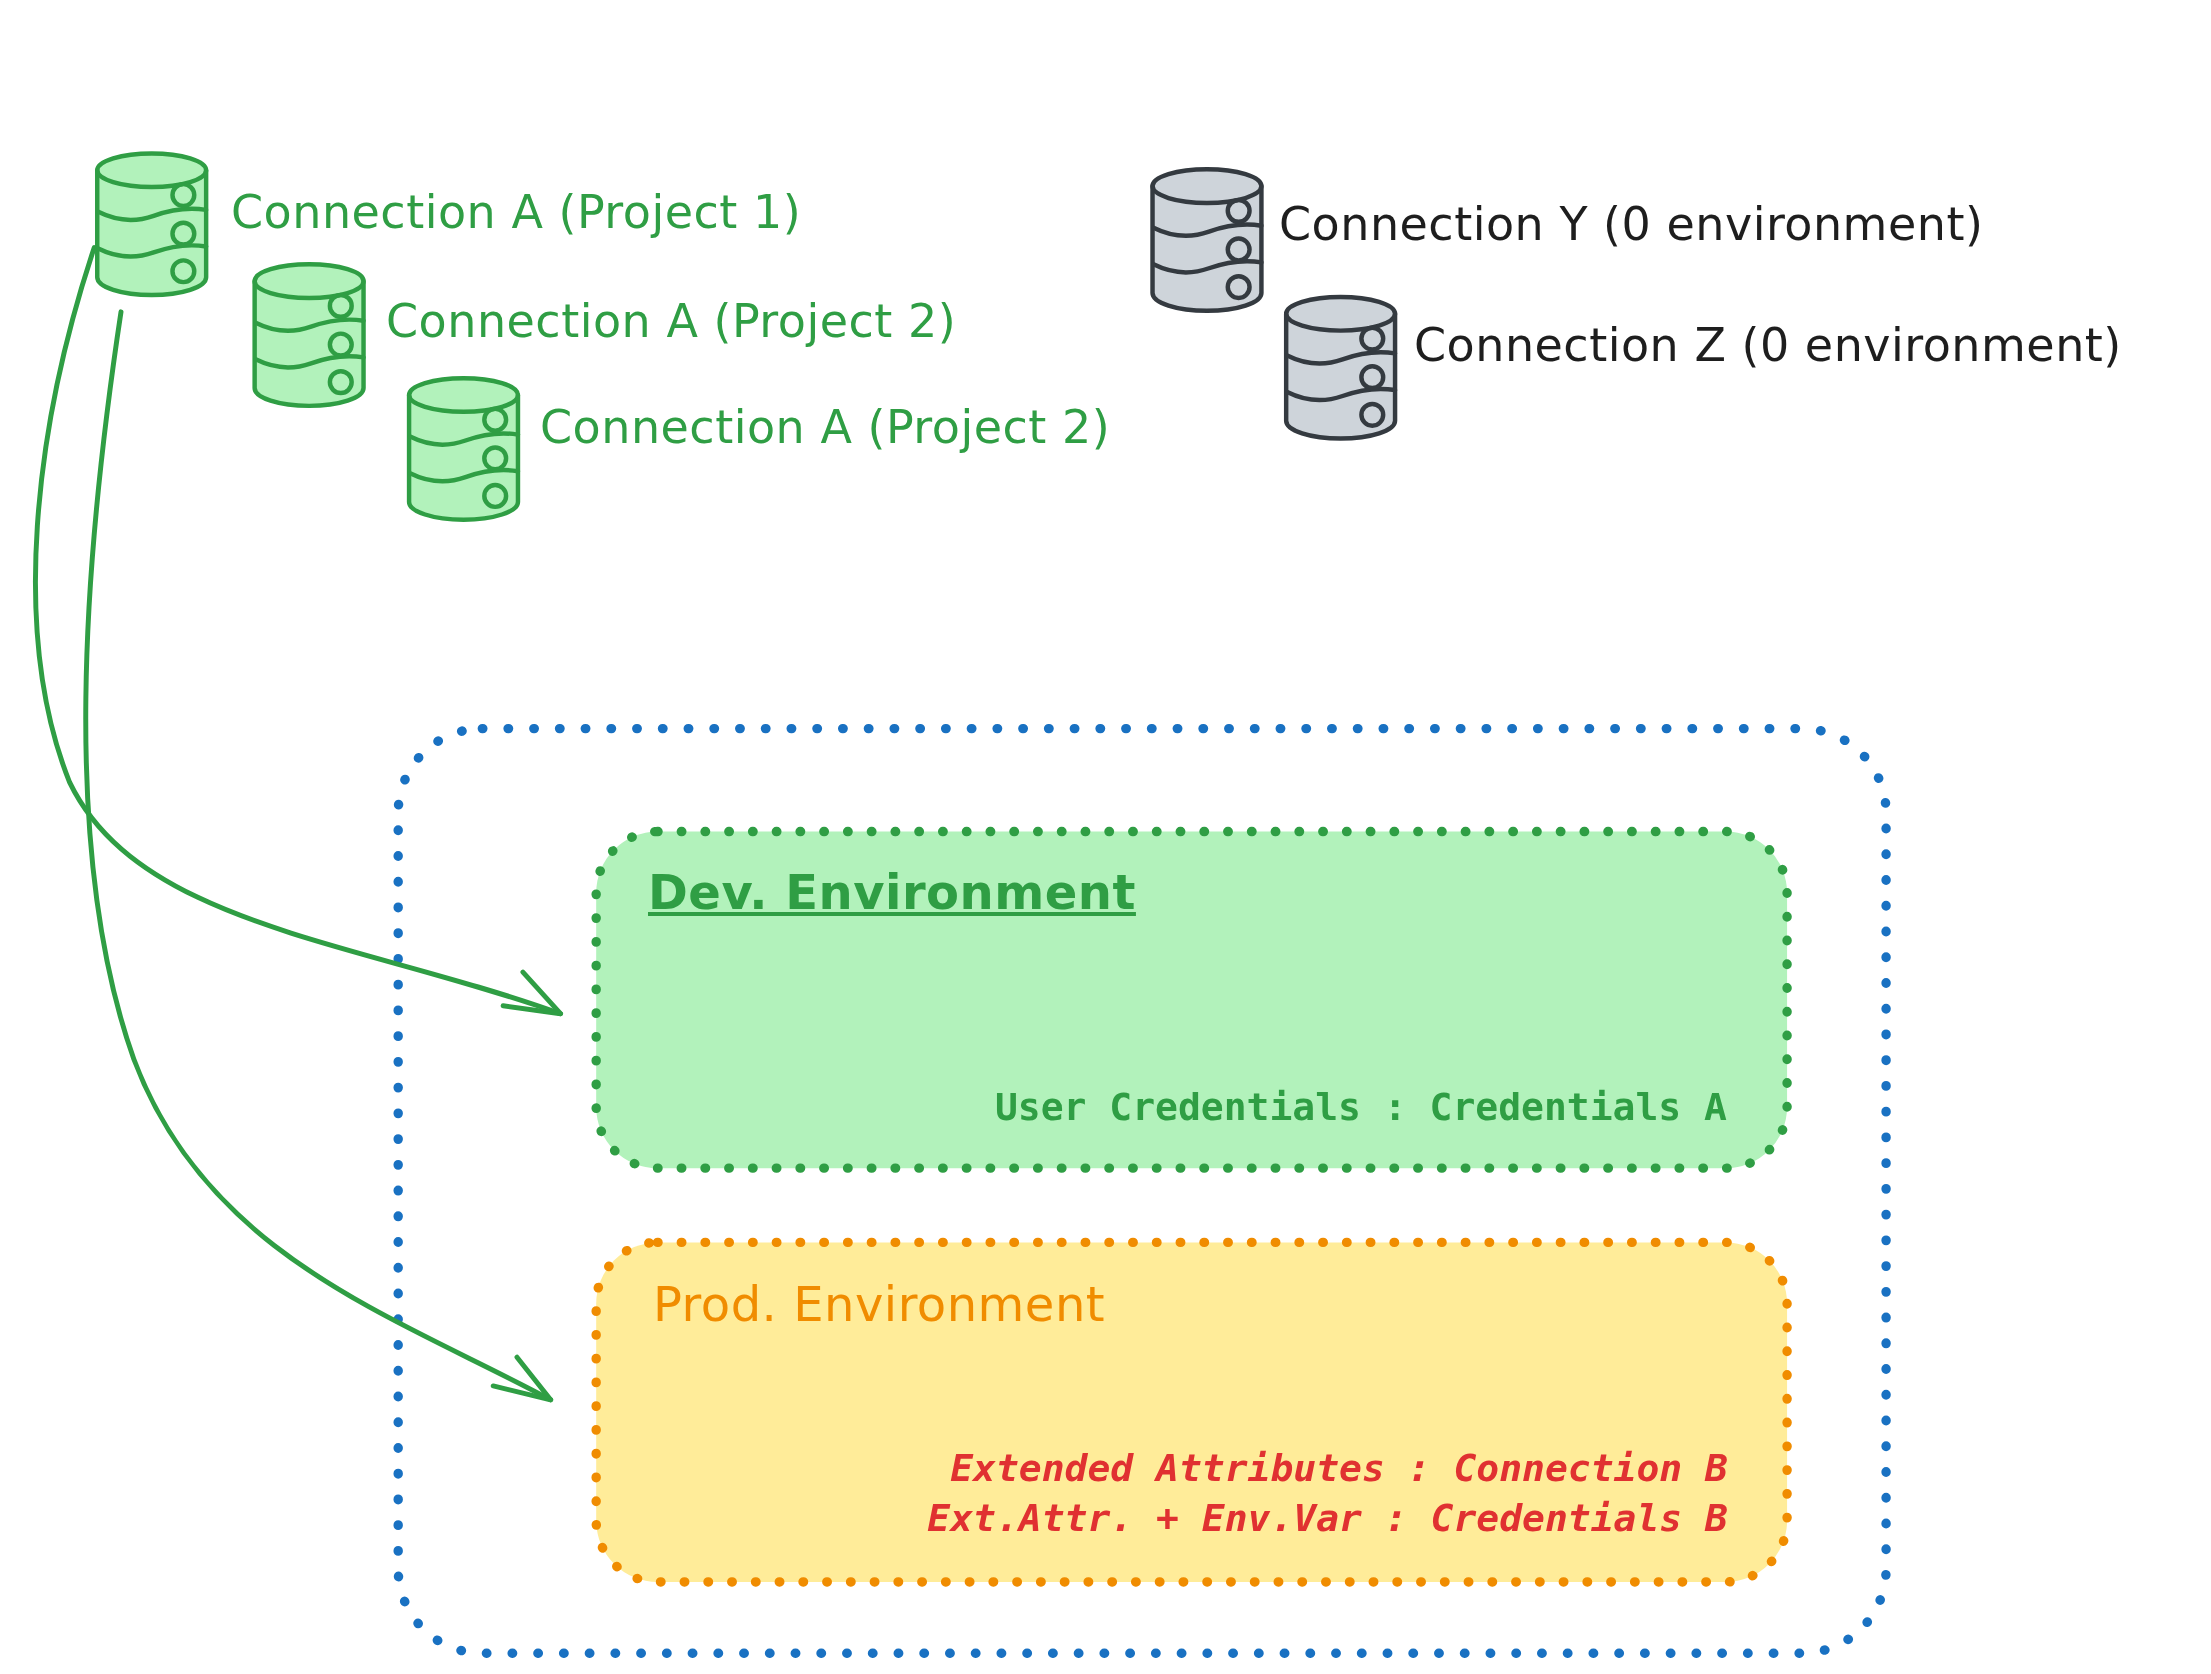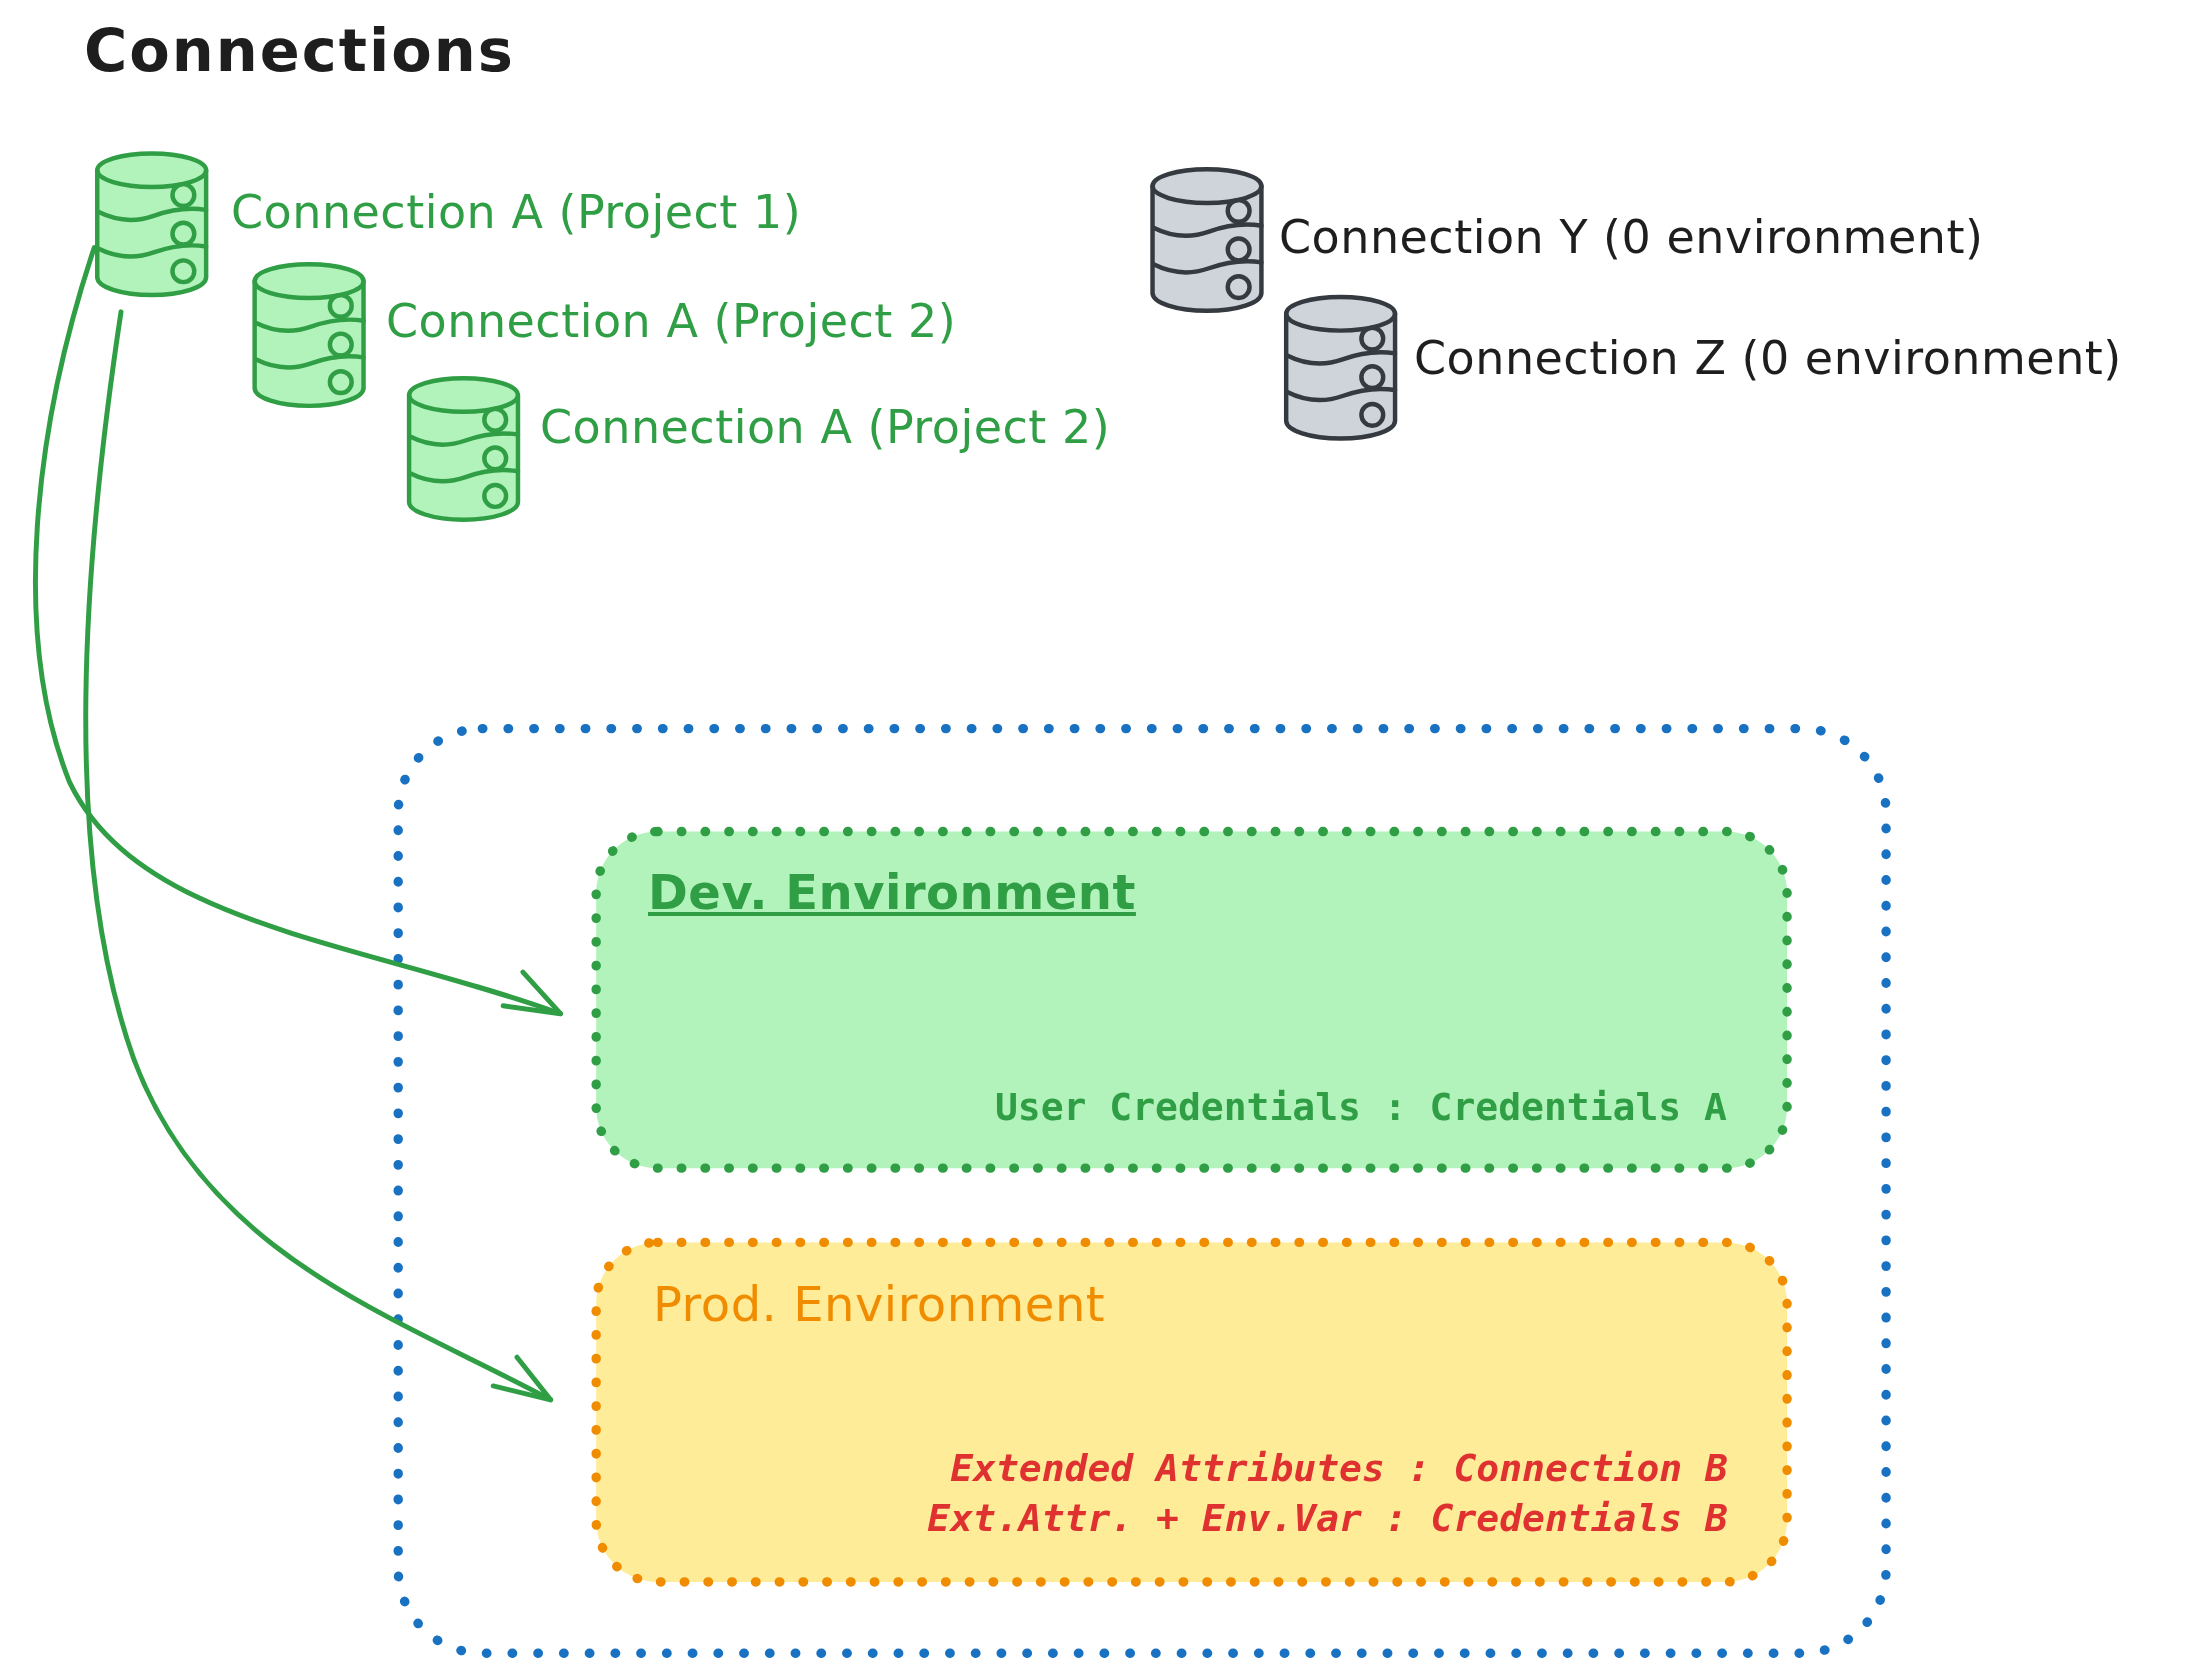--- a/index.html
+++ b/index.html
@@ -23,21 +23,21 @@
 
   
   .arrow{fill:none;stroke:var(--green);stroke-width:5;stroke-linecap:round;}
 
   
   .txt{position:absolute;white-space:pre;line-height:1.05;}
   .hand{font-family:"DejaVu Sans","Liberation Sans",sans-serif;}
   .mono{font-family:"DejaVu Sans Mono","Liberation Mono",monospace;font-weight:600;}
   .t-title{left:84px;top:20px;font-size:59px;font-weight:700;letter-spacing:2px;color:var(--ink);}
   .t-green{color:var(--green);font-size:46px;font-weight:500;letter-spacing:0.5px;text-align:center;}
-  .t-ink{color:var(--ink);font-size:46px;font-weight:500;letter-spacing:0.5px;margin-top:13px;}
+  .t-ink{color:var(--ink);font-size:46px;font-weight:500;letter-spacing:0.5px;}
   .t-conn-a1{left:231px;top:188px;}
   .t-conn-a2{left:386px;top:297px;}
   .t-conn-a3{left:540px;top:403px;}
   .t-conn-y{left:1279px;top:200px;}
   .t-conn-z{left:1414px;top:321px;}
   .t-project{left:482px;top:592px;font-size:63px;font-weight:700;color:var(--blue);letter-spacing:1px;}
   .t-dev{left:648px;top:867px;font-size:48px;font-weight:600;color:var(--green);letter-spacing:0.5px;text-decoration:underline;}
   .t-prod{left:653px;top:1279px;font-size:48px;font-weight:400;color:var(--orange);letter-spacing:0.5px;}
   .t-devmap{right:485px;top:1088px;font-size:38px;color:var(--green);text-align:right;}
   .t-prodmap{right:484px;top:1443px;font-size:38px;color:var(--red);text-align:right;line-height:1.32;font-style:italic;}
@@ -111,21 +111,20 @@
       <ellipse class="cl" cx="59" cy="22" rx="55" ry="17"></ellipse>
       <path class="cl" d="M4 22 V130 a55 18 0 0 0 110 0 V22"></path>
       <path class="cl" d="M5 64 q28 14 56 4 t53 -6"></path>
       <path class="cl" d="M5 101 q28 14 56 4 t53 -6"></path>
       <circle class="cl" cx="91" cy="47" r="11"></circle>
       <circle class="cl" cx="91" cy="86" r="11"></circle>
       <circle class="cl" cx="91" cy="124" r="11"></circle>
     </g>
   </svg>
 
-  <div class="txt hand t-title">Connections</div>
 
   <div class="txt hand t-green t-conn-a1">Connection A (Project 1)</div>
   <div class="txt hand t-green t-conn-a2">Connection A (Project 2)</div>
   <div class="txt hand t-green t-conn-a3">Connection A (Project 2)</div>
 
   <div class="txt hand t-ink t-conn-y">Connection Y (0 environment)</div>
   <div class="txt hand t-ink t-conn-z">Connection Z (0 environment)</div>
 
 
   <div class="txt hand t-dev">Dev. Environment</div>

